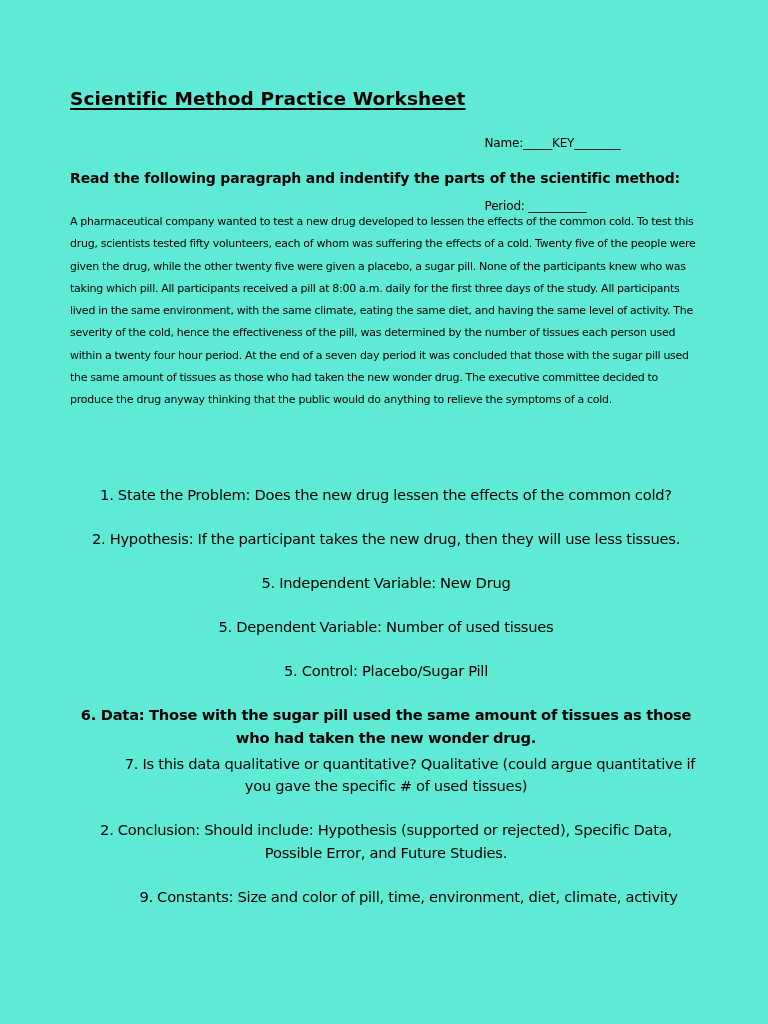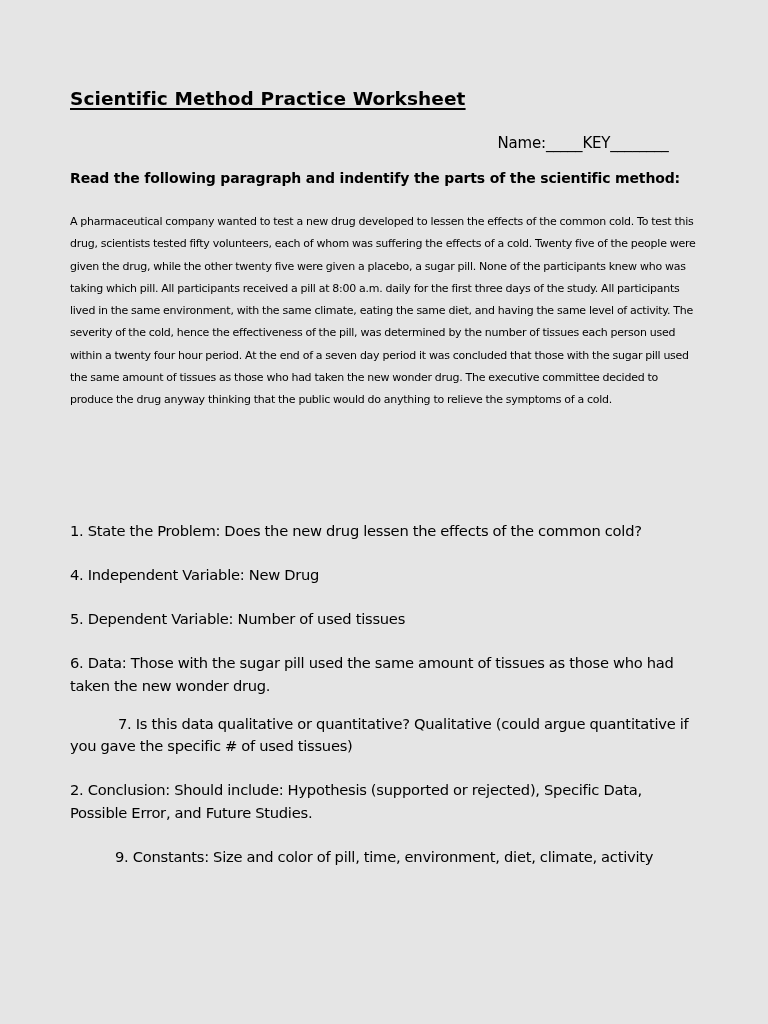--- a/index.html
+++ b/index.html
@@ -14,21 +14,21 @@
     overflow: hidden;
     font-family: "DejaVu Sans", sans-serif;
     color: #000000;
     -webkit-font-smoothing: antialiased;
   }
 
   .page {
     position: relative;
     width: 768px;
     height: 1024px;
-    background: #e5e5e5;
+    background: #5eead4;
     box-sizing: border-box;
     padding: 0;
   }
 
   .content {
     position: absolute;
     left: 70px;
     top: 88px;
     width: 628px;
   }
@@ -51,24 +51,24 @@
     text-underline-offset: 3px;
     text-decoration-thickness: 2px;
     white-space: nowrap;
     margin: 0;
     padding: 0;
     flex: 0 0 auto;
   }
 
   .name-block {
     flex: 0 0 auto;
-    margin-left: 32px;
+    margin-left: 19px;
     padding-top: 3px;
     font-family: "DejaVu Sans", sans-serif;
-    font-size: 15px;
+    font-size: 12px;
     line-height: 21px;
     white-space: pre;
   }
   .name-line, .period-line {
     display: block;
     letter-spacing: -0.2px;
   }
 
   
   .instruction {
@@ -97,73 +97,78 @@
     font-size: 11px;
     line-height: 22.3px;
     letter-spacing: -0.25px;
     text-align: left;
     word-spacing: -0.2px;
   }
 
   
   .answers {
     position: absolute;
-    top: 432px;
+    top: 396px;
     left: 0;
     width: 632px;
     margin: 0;
     padding: 0;
     list-style: none;
+    text-align: center;
   }
   .answer {
     margin: 0 0 21.8px 0;
     padding: 0;
     font-family: "DejaVu Sans", sans-serif;
     font-size: 14.7px;
     line-height: 22.3px;
     letter-spacing: -0.25px;
     word-spacing: -0.2px;
   }
   .answer.tight {
-    margin-bottom: 16px;
+    margin-bottom: 4px;
+    font-weight: bold;
   }
   .answer.indented {
     text-indent: 48px;
   }
   .answer:last-child {
     margin-bottom: 0;
     margin-left: 45px;
   }
 </style>
 </head>
 <body>
 
 <div class="page">
   <div class="content">
 
     <div class="header-row">
       <h1 class="doc-title">Scientific Method Practice Worksheet</h1>
 
       <div class="name-block">
         <span class="name-line">Name:_____KEY________</span>
+        <span class="period-line">Period: __________</span>
       </div>
     </div>
 
     <p class="instruction">Read the following paragraph and indentify the parts of the scientific method:</p>
 
     <p class="passage">A pharmaceutical company wanted to test a new drug developed to lessen the effects of the common cold. To test this drug, scientists tested fifty volunteers, each of whom was suffering the effects of a cold. Twenty five of the people were given the drug, while the other twenty five were given a placebo, a sugar pill. None of the participants knew who was taking which pill. All participants received a pill at 8:00 a.m. daily for the first three days of the study. All participants lived in the same environment, with the same climate, eating the same diet, and having the same level of activity. The severity of the cold, hence the effectiveness of the pill, was determined by the number of tissues each person used within a twenty four hour period. At the end of a seven day period it was concluded that those with the sugar pill used the same amount of tissues as those who had taken the new wonder drug. The executive committee decided to produce the drug anyway thinking that the public would do anything to relieve the symptoms of a cold.</p>
 
     <div class="answers">
       <p class="answer">1. State the Problem: Does the new drug lessen the effects of the common cold?</p>
 
+      <p class="answer">2. Hypothesis: If the participant takes the new drug, then they will use less tissues.</p>
 
-      <p class="answer">4. Independent Variable: New Drug</p>
+      <p class="answer">5. Independent Variable: New Drug</p>
 
       <p class="answer">5. Dependent Variable: Number of used tissues</p>
 
+      <p class="answer">5. Control: Placebo/Sugar Pill</p>
 
       <p class="answer tight">6. Data: Those with the sugar pill used the same amount of tissues as those who had taken the new wonder drug.</p>
 
       <p class="answer indented">7. Is this data qualitative or quantitative? Qualitative (could argue quantitative if you gave the specific # of used tissues)</p>
 
       <p class="answer">2. Conclusion: Should include: Hypothesis (supported or rejected), Specific Data, Possible Error, and Future Studies.</p>
 
       <p class="answer">9. Constants: Size and color of pill, time, environment, diet, climate, activity</p>
     </div>
 

